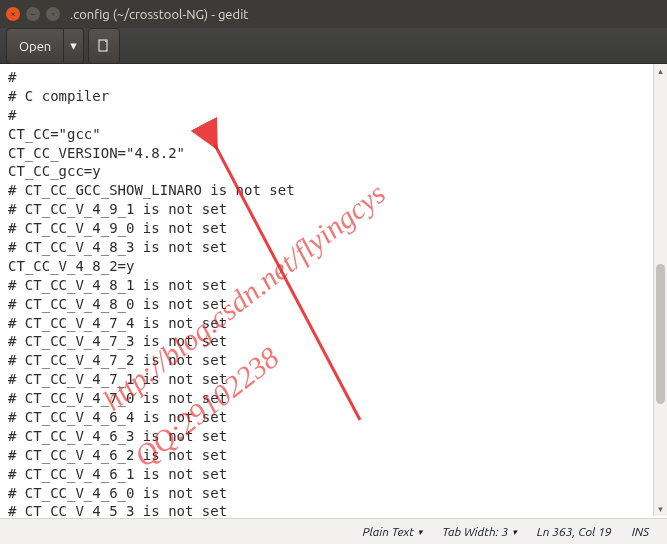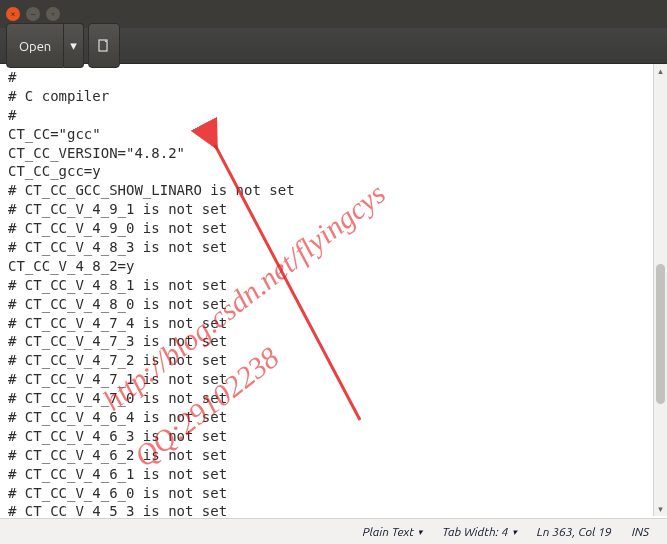--- a/index.html
+++ b/index.html
@@ -46,21 +46,21 @@
       display: flex;
       align-items: center;
       padding: 0 6px;
       gap: 4px;
       border-bottom: 1px solid #2a2a28;
     }
     .tb-btn {
       background: linear-gradient(#54534f, #403f3c);
       border: 1px solid #2e2d2a;
       color: #eee;
-      height: 45px;
+      height: 36px;
       padding: 0 12px;
       border-radius: 4px;
       display: flex;
       align-items: center;
       font-size: 13px;
       cursor: pointer;
     }
     .tb-btn.icon-only { padding: 0 8px; }
     .open-group { display: flex; }
     .open-group .tb-btn:first-child { border-top-right-radius: 0; border-bottom-right-radius: 0; }
@@ -150,20 +150,21 @@
   </style>
 </head>
 <body>
 
 <div class="titlebar">
   <div class="win-controls">
     <div class="win-btn close">×</div>
     <div class="win-btn">–</div>
     <div class="win-btn">▫</div>
   </div>
+  <span>.config (~/crosstool-NG) - gedit</span>
 </div>
 
 <div class="toolbar">
   <div class="open-group">
     <div class="tb-btn">
       <span>Open</span>
     </div>
     <div class="tb-btn">
       <span>▾</span>
     </div>
@@ -184,21 +185,21 @@
   <div class="scroll-thumb"></div>
   <div class="scroll-arrow down">▾</div>
 </div>
 
 <div class="statusbar">
   <div class="status-spacer"></div>
   <div class="status-item dd">
     <span>Plain Text</span>
   </div>
   <div class="status-item dd">
-    <span>Tab Width: 4</span>
+    <span>Tab Width: 3</span>
   </div>
   <div class="status-item">
     <span>Ln 363, Col 19</span>
   </div>
   <div class="status-item">
     <span>INS</span>
   </div>
 </div>
 
 <svg class="arrow-svg" width="300" height="350">

